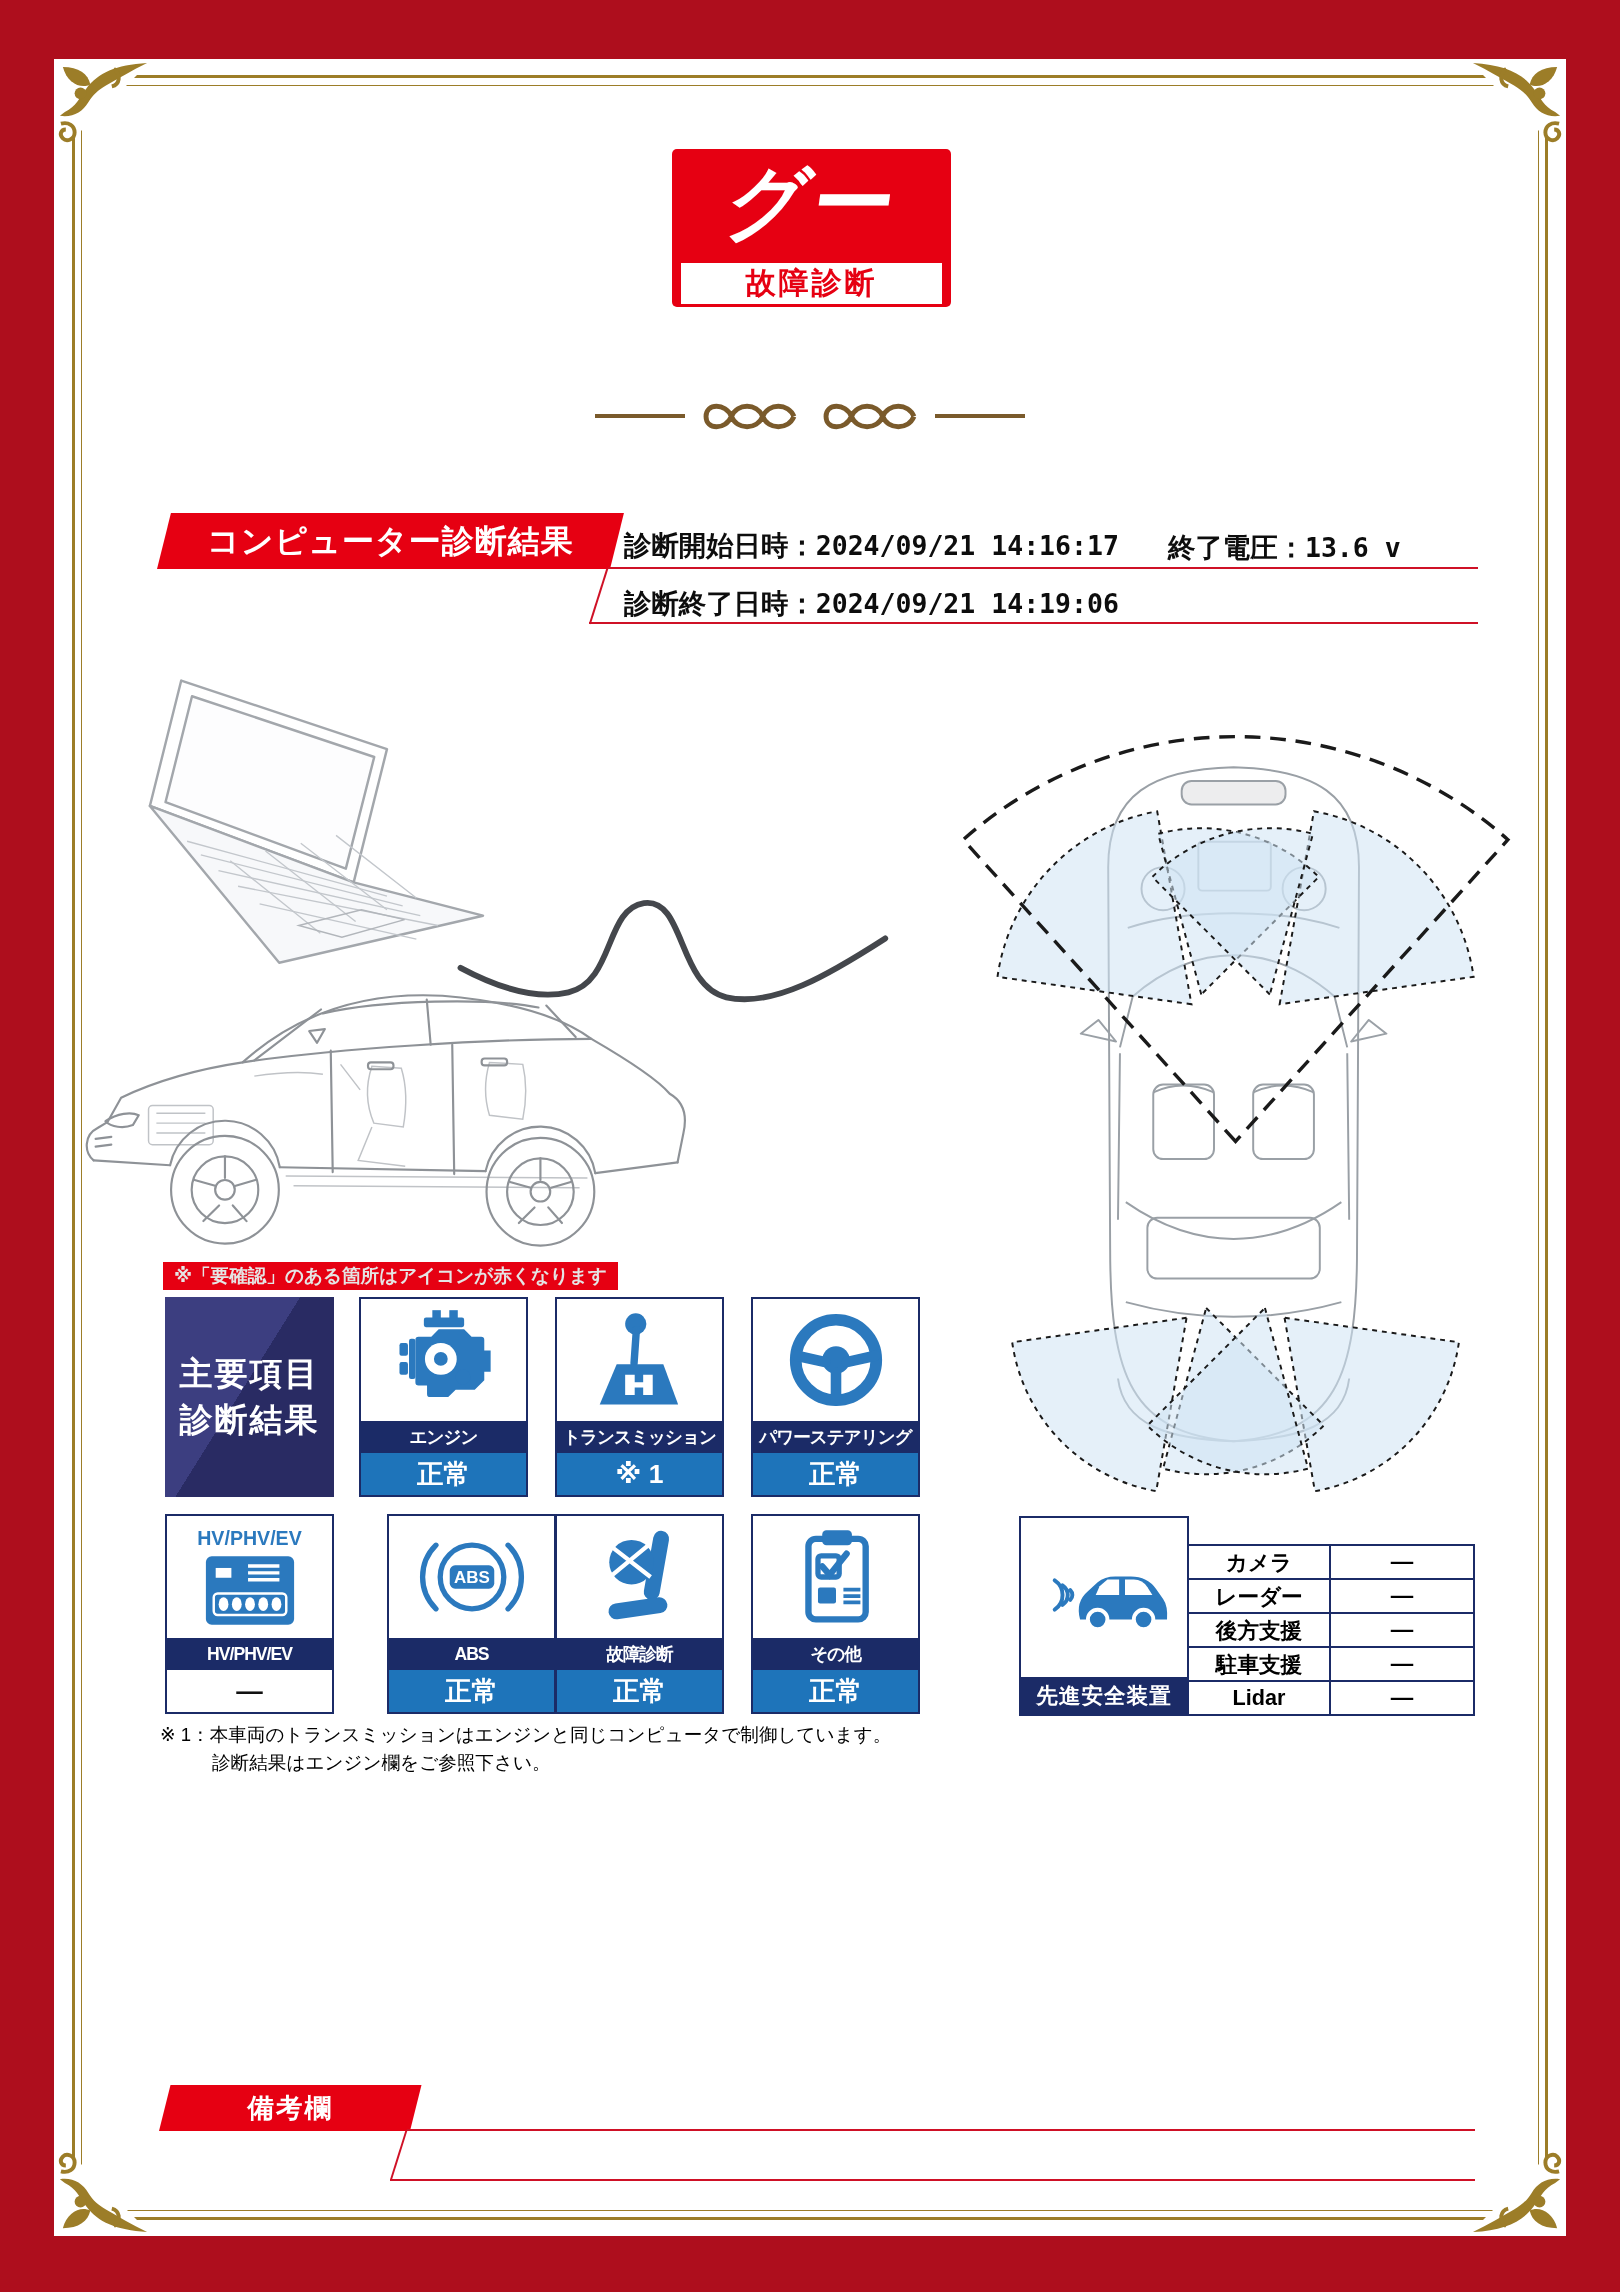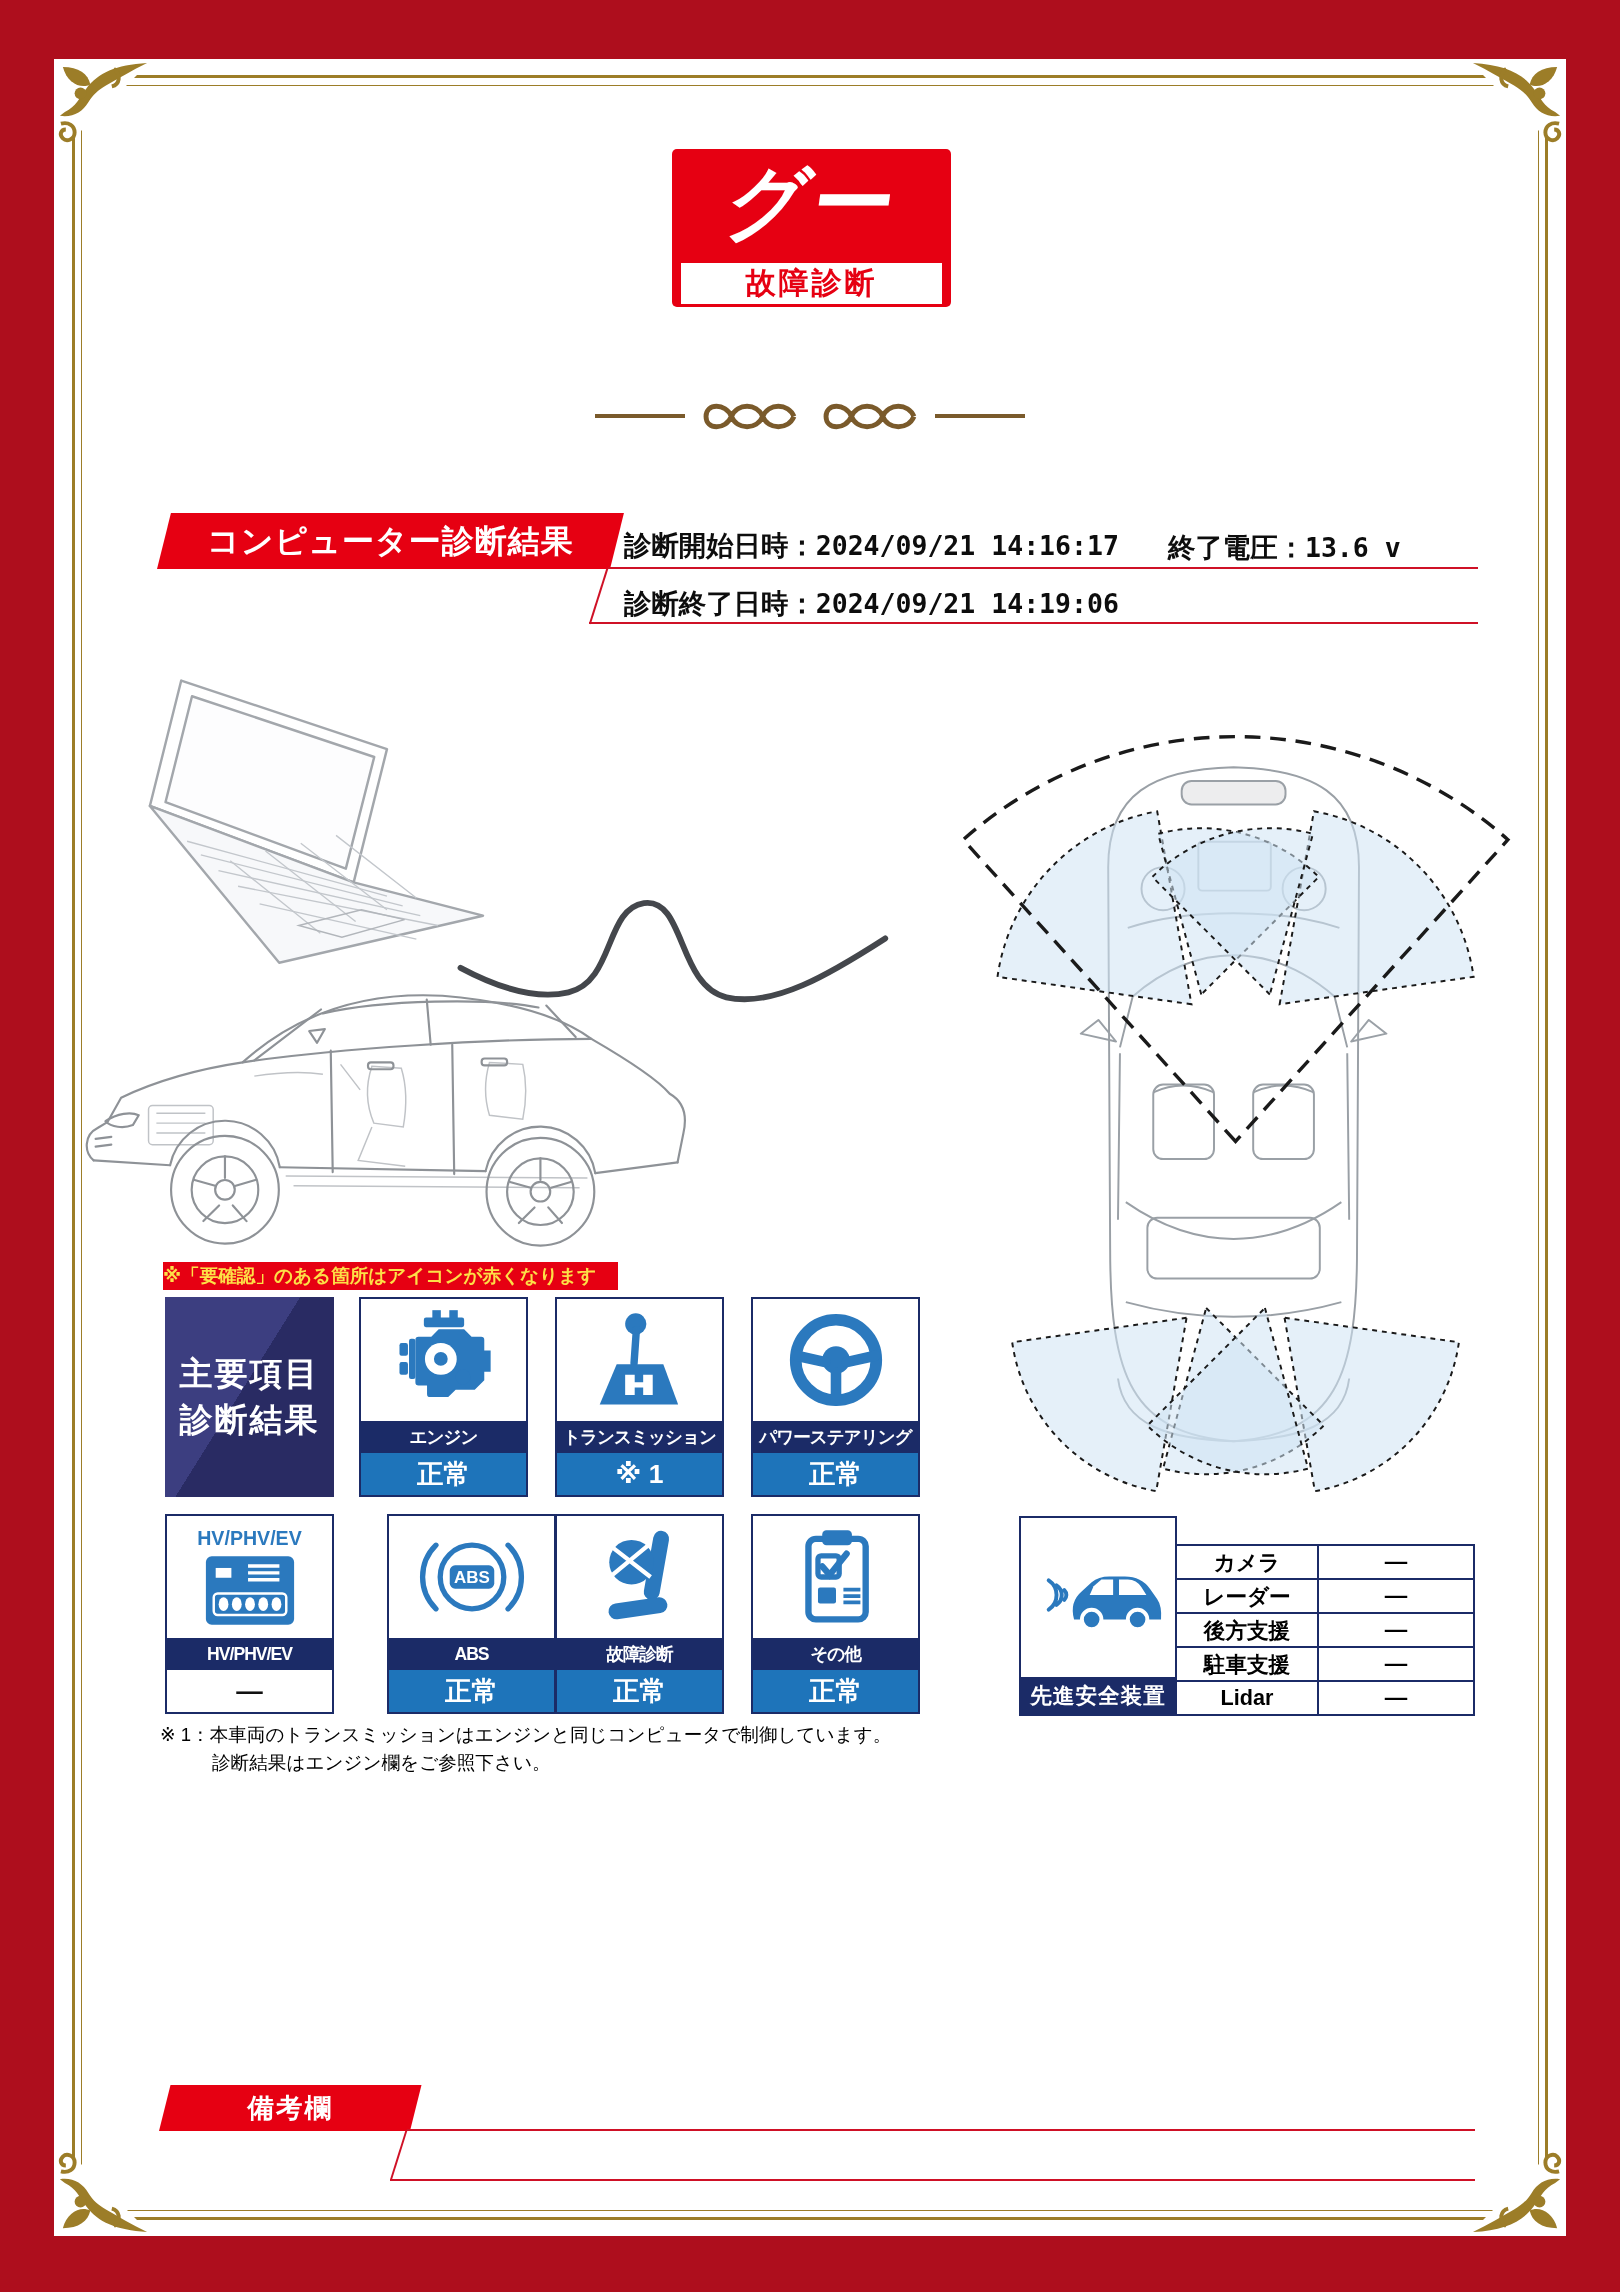--- a/index.html
+++ b/index.html
@@ -23,34 +23,34 @@
   .title-row{left:0;top:365px;width:1620px;height:102px;display:flex;align-items:center;justify-content:center;gap:9.8px;}
   .rule{width:90px;height:3.9px;background:#7a5a2b;}
   .page-title{color:#7a5a2b;font-size:74px;font-weight:900;letter-spacing:2.9px;line-height:1;}
   
   .diag-banner{left:157px;top:513px;width:453px;height:56px;background:#e60012;transform:skewX(-14deg);transform-origin:bottom left;}
   .diag-banner span{display:block;transform:skewX(14deg);color:#fff;font-size:32px;font-weight:900;text-align:center;line-height:56px;letter-spacing:1px;}
   .diag-text{font-size:27.4px;font-weight:800;color:#0d0d0d;white-space:nowrap;}
   .diag-text .val{font-family:"DejaVu Sans Mono","Liberation Mono",monospace;font-weight:700;font-size:26.5px;letter-spacing:0;}
   .redline{background:#cf1126;height:2px;}
   
-  .notice{left:163px;top:1262px;width:455px;height:28px;background:#e60012;color:#fde047;font-size:18.6px;font-weight:700;line-height:28px;}
+  .notice{left:163px;top:1262px;width:455px;height:28px;background:#e60012;color:#e5e5e5;font-size:18.6px;font-weight:700;text-align:center;line-height:28px;}
   .cell{width:169px;height:200px;border:2px solid #1b2b67;box-sizing:border-box;background:#fff;display:flex;flex-direction:column;}
   .cell .icon-area{flex:1;display:flex;flex-direction:column;align-items:center;justify-content:center;}
   .cell .lbl{height:32px;background:#1b2b67;color:#fff;font-size:17.6px;font-weight:700;text-align:center;line-height:32px;letter-spacing:-1px;}
   .cell .sts{height:42px;background:#1e74ba;color:#fff;font-size:26.5px;font-weight:800;text-align:center;line-height:42px;}
   .cell .sts.plain{background:#fff;color:#111;}
   .headcell{width:169px;height:200px;background:linear-gradient(122deg,#3c3e80 0%,#3c3e80 46%,#292b63 46%);display:flex;flex-direction:column;align-items:center;justify-content:center;color:#fff;font-size:33px;font-weight:800;line-height:1.4;letter-spacing:2px;}
   .hv-cap{color:#2b79be;font-size:19.6px;font-weight:900;margin-bottom:3.9px;letter-spacing:0;}
   
   .footnote{left:160px;top:1721px;font-size:18.6px;color:#000;line-height:1.5;font-weight:500;}
   .footnote .l2{margin-left:52px;}
   
   .safety{left:1019px;top:1516px;width:456px;height:200px;display:flex;}
-  .safety-left{width:158px;border:2px solid #1b2b67;box-sizing:border-box;display:flex;flex-direction:column;}
+  .safety-left{width:170px;border:2px solid #1b2b67;box-sizing:border-box;display:flex;flex-direction:column;}
   .safety-left .icon-area{flex:1;display:flex;align-items:center;justify-content:center;}
   .safety-cap{height:37px;background:#1b2b67;color:#fff;font-size:21.6px;font-weight:800;text-align:center;line-height:37px;letter-spacing:1px;}
   .safety-right{flex:1;display:flex;flex-direction:column;border:2px solid #1b2b67;border-left:none;box-sizing:border-box;margin-top:28px;}
   .srow{flex:1;display:flex;border-bottom:2px solid #1b2b67;}
   .srow:last-child{border-bottom:none;}
   .srow .sl{width:140px;border-right:2px solid #1b2b67;display:flex;align-items:center;justify-content:center;font-size:21.6px;font-weight:800;color:#000;}
   .srow .sv{flex:1;display:flex;align-items:center;justify-content:center;font-size:22.5px;font-weight:800;color:#000;}
   
   .remarks-banner{left:159px;top:2085px;width:251px;height:46px;background:#e60012;transform:skewX(-14deg);transform-origin:bottom left;}
   .remarks-banner span{display:block;transform:skewX(14deg);color:#fff;font-size:26.5px;font-weight:900;text-align:center;line-height:46px;letter-spacing:2px;}

